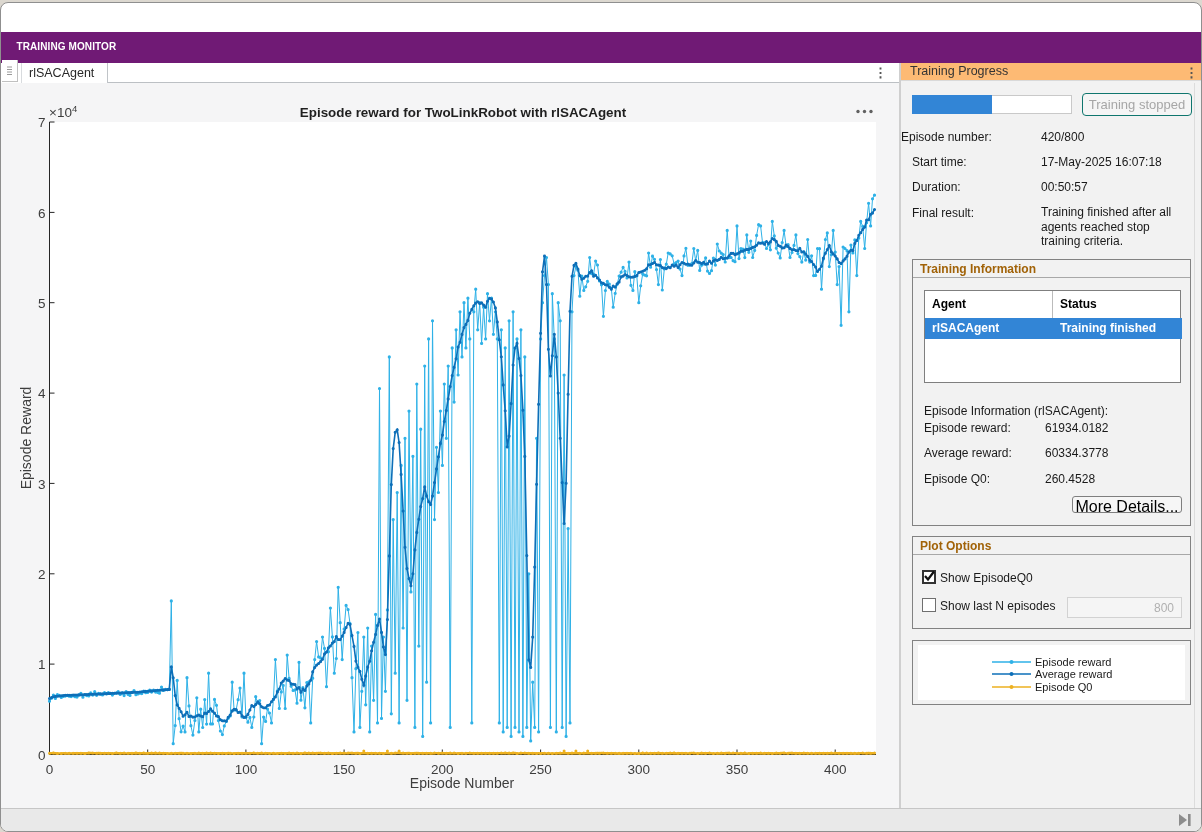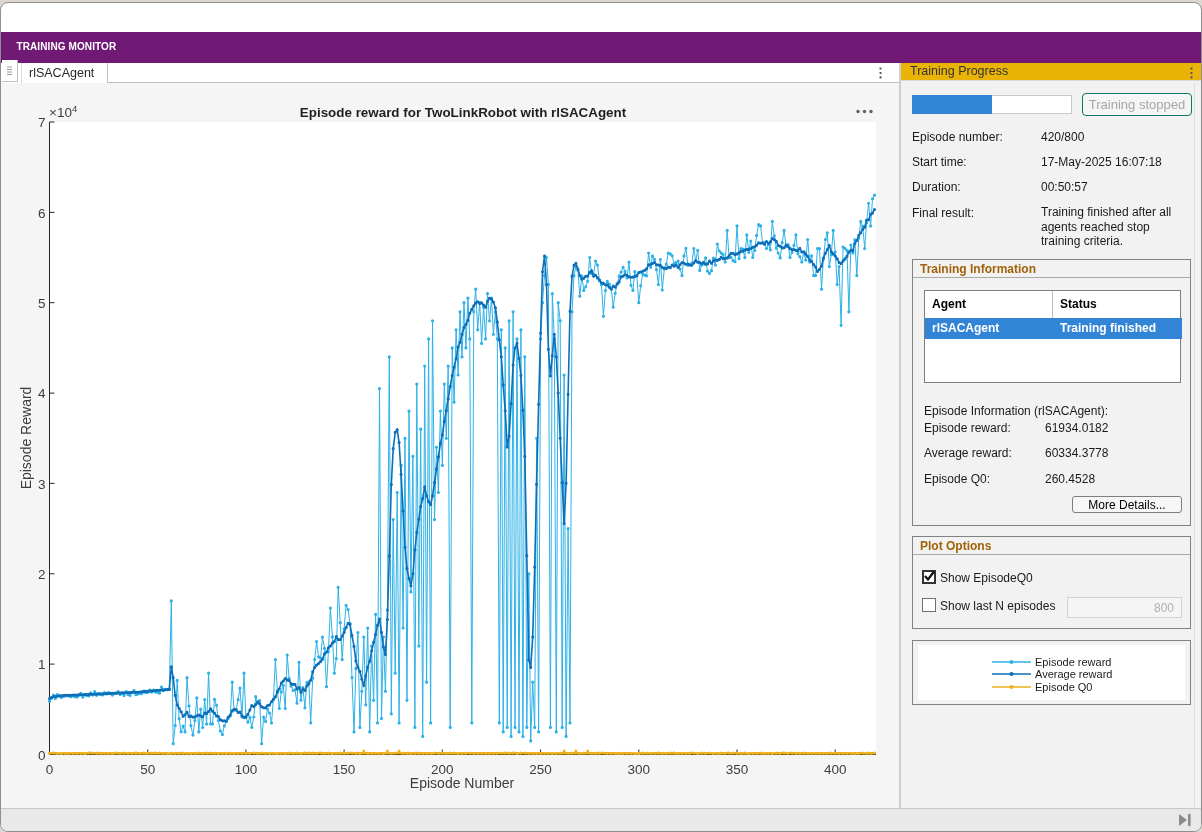--- a/index.html
+++ b/index.html
@@ -10,21 +10,21 @@
 #titlebar .t { position:absolute; left:31px; top:5px; font-size:12px; color:#1a1a1a; }
 #toolstrip { position:absolute; left:0; top:29px; width:100%; height:31px; background:#701a75; }
 #toolstrip .t { position:absolute; left:15.5px; top:9px; font-size:10px; font-weight:bold; color:#fff; letter-spacing:0.1px; }
 #tabrow { position:absolute; left:0; top:60px; width:898px; height:20px; background:#fff; }
 #tabrow .bline { position:absolute; left:107px; bottom:0; width:791px; height:1px; background:#bcc0c4; }
 #handle { position:absolute; left:1px; top:-3px; width:16px; height:22px; background:#fff; border-right:1px solid #c0c0c0; border-bottom:1px solid #c0c0c0; }
 #tab { position:absolute; left:20px; top:0; width:87px; height:20px; background:#fff; border-left:1px solid #d8dbde; border-right:1px solid #c0c4c8; font-size:12.5px; color:#282828; padding:3px 0 0 7px; }
 #figure { position:absolute; left:0px; top:80px; width:898px; height:725px; background:#f5f5f6; }
 #divider { position:absolute; left:898px; top:60px; width:2px; height:745px; background:#cfcfcf; }
 #panel { position:absolute; left:900px; top:60px; width:302px; height:745px; background:#f2f2f2; }
-#phead { position:absolute; left:0; top:0; width:100%; height:18px; background:#eab308; border-bottom:1px solid #d9d9d9; }
+#phead { position:absolute; left:0; top:0; width:100%; height:18px; background:#fdba74; border-bottom:1px solid #d9d9d9; }
 #phead .t { position:absolute; left:9px; top:1px; font-size:12.5px; color:#333; }
 .vdots { color:#555; font-size:13px; font-weight:bold; letter-spacing:0; }
 #statusbar { position:absolute; left:0; top:805px; width:100%; height:25px; background:#e9e9e9; border-top:1px solid #c6c6c6; }
 .gbox { position:absolute; border:1px solid #828282; }
 .gtitle { position:absolute; left:0; top:0; width:100%; height:18px; border-bottom:1px solid #a8a8a8; font-weight:bold; font-size:12px; color:#a16207; padding:2px 0 0 7px; }
 .lbl { position:absolute; font-size:12px; color:#1a1a1a; }
 .tk { font-size:13.5px; fill:#3d3d3d; }
 .axl { font-size:14px; fill:#3d3d3d; }
 .ttl { font-size:13.4px; font-weight:bold; fill:#1f1f1f; }
 </style></head>
@@ -105,21 +105,21 @@
  <div id="panel">
   <div id="phead">
         <div class="t">Training Progress</div>
         <div class="abs vdots" style="left:284px;top:2px">⋮</div>
       </div>
 
   <div class="abs" style="left:10.5px;top:32px;width:160px;height:19px;background:#fff;border:1px solid #c9c9c9">
     <div class="abs" style="left:-1px;top:-1px;width:80px;height:19px;background:#3285d6;border:1px solid #3285d6"></div>
   </div>
   <div class="abs" style="left:181px;top:30px;width:110px;height:23px;border:1px solid #0f766e;border-radius:4px;background:#f5f5f5;color:#a6a6a6;font-size:13px;text-align:center;padding-top:3px">Training stopped</div>
-  <div class="lbl" style="left:11px;top:67px">Episode number:</div>
+  <div class="lbl" style="left:0;top:67px">Episode number:</div>
       <div class="lbl" style="left:140px;top:67px">420/800</div>
   <div class="lbl" style="left:11px;top:92px">Start time:</div>
       <div class="lbl" style="left:140px;top:92px">17-May-2025 16:07:18</div>
   <div class="lbl" style="left:11px;top:117px">Duration:</div>
       <div class="lbl" style="left:140px;top:117px">00:50:57</div>
   <div class="lbl" style="left:11px;top:143px">Final result:</div>
       <div class="lbl" style="left:140px;top:142px;width:142px;line-height:14.5px">Training finished after all agents reached stop training criteria.</div>
 
   <div class="gbox" style="left:11px;top:196px;width:279px;height:267px">
     <div class="gtitle">Training Information</div>
@@ -131,21 +131,21 @@
             <div class="abs" style="left:135px;top:3px">Training finished</div>
       </div>
     </div>
     <div class="lbl" style="left:11px;top:144px;font-weight:normal">Episode Information (rlSACAgent):</div>
     <div class="lbl" style="left:11px;top:161px">Episode reward:</div>
         <div class="lbl" style="left:132px;top:161px">61934.0182</div>
     <div class="lbl" style="left:11px;top:186px">Average reward:</div>
         <div class="lbl" style="left:132px;top:186px">60334.3778</div>
     <div class="lbl" style="left:11px;top:212px">Episode Q0:</div>
         <div class="lbl" style="left:132px;top:212px">260.4528</div>
-    <div class="abs" style="left:159px;top:236px;width:110px;height:17px;border:1px solid #7f7f7f;border-radius:3px;background:#f6f6f6;font-size:12px;text-align:center;padding-top:1px">More Details...</div>
+    <div class="abs" style="left:159px;top:236px;width:110px;height:17px;border:1px solid #7f7f7f;border-radius:3px;background:#f6f6f6;font-size:16px;text-align:center;padding-top:1px">More Details...</div>
   </div>
 
   <div class="gbox" style="left:11px;top:473px;width:279px;height:93px">
     <div class="gtitle">Plot Options</div>
     <div class="abs" style="left:9px;top:33px;width:14px;height:14px;background:#fff;border:2px solid #333"></div>
     <svg class="abs" style="left:10px;top:33px" width="13" height="13" viewBox="0 0 13 13">
           <path d="M2 6 L5 9.5 L11 1.5" stroke="#111" stroke-width="2.2" fill="none"></path>
         </svg>
     <div class="lbl" style="left:27px;top:34px">Show EpisodeQ0</div>
     <div class="abs" style="left:9px;top:61px;width:14px;height:14px;background:#fff;border:1px solid #6f6f6f"></div>

